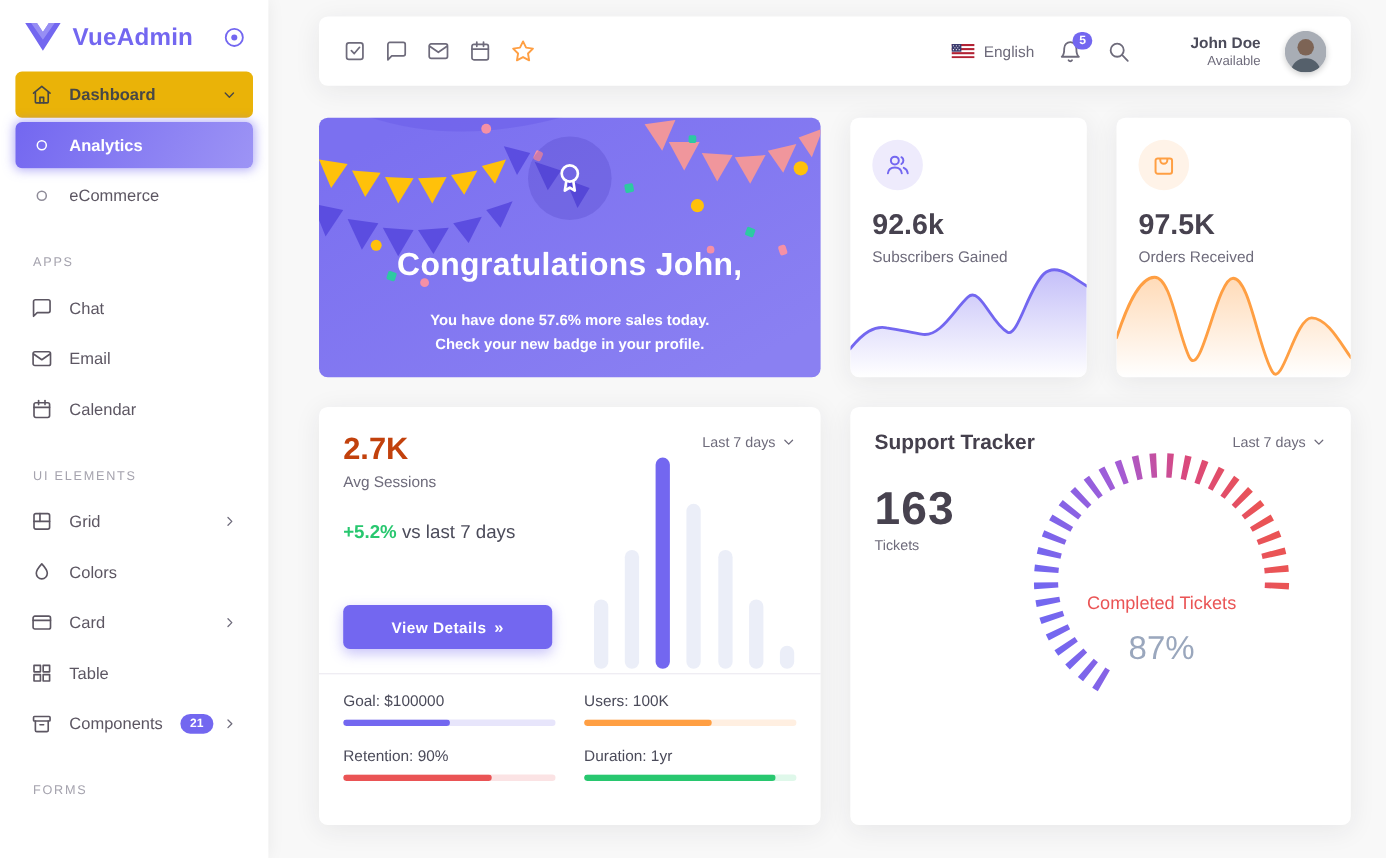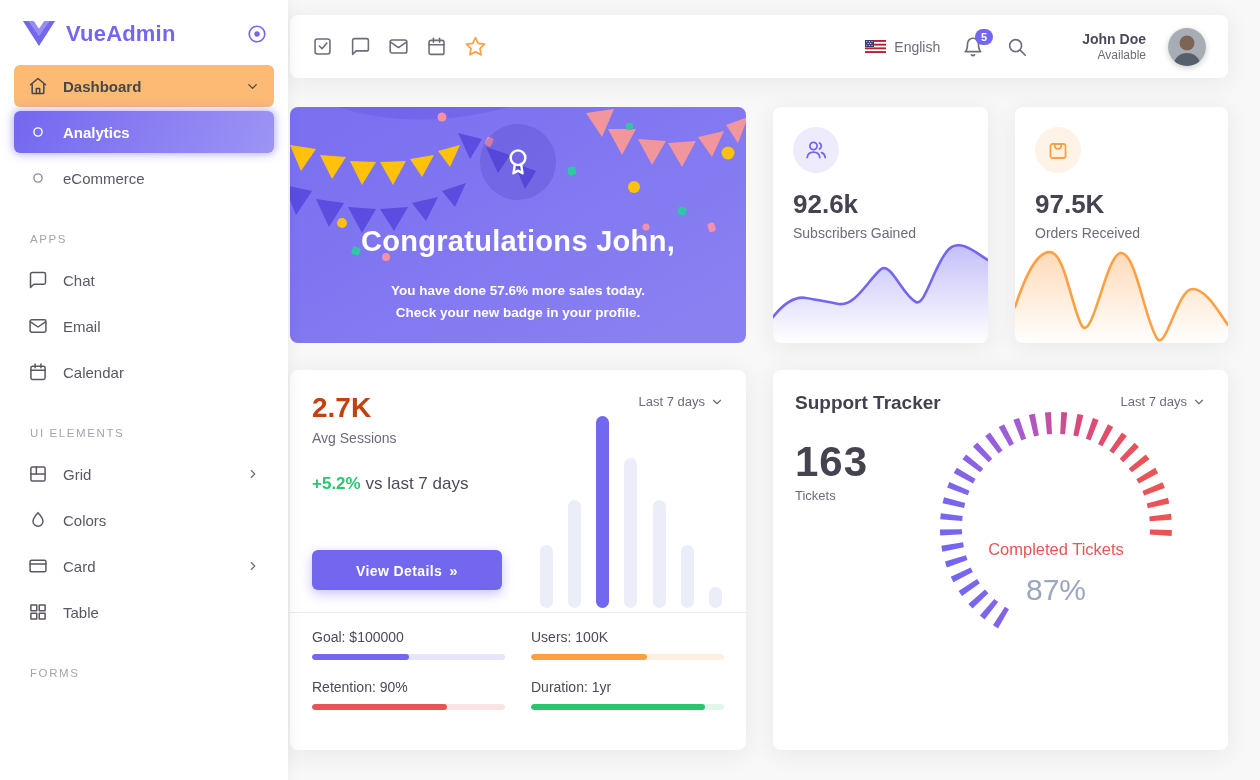--- a/index.html
+++ b/index.html
@@ -4,30 +4,30 @@
 <style>
   * { box-sizing: border-box; margin: 0; padding: 0; }
   html,body { width:1260px; height:780px; }
   body {
     font-family:"Liberation Sans",sans-serif;
     background:#f8f8f8; color:#5c5662; overflow:hidden; position:relative;
   }
   svg { display:block; }
 
   
-  .sidebar { position:absolute; left:0; top:0; bottom:0; width:288px; background:#fff;
+  .sidebar { position:absolute; left:0; top:0; bottom:0; width:244px; background:#fff;
              box-shadow:0 0 16px rgba(0,0,0,.07); z-index:10; }
   .logo-row { display:flex; align-items:center; padding:20px 20px 12px 22px; }
   .brand { font-size:22px; font-weight:800; color:#7367f0; margin-left:10px; flex:1; letter-spacing:.2px; }
   .collapse-toggle { color:#7367f0; cursor:pointer; }
   .menu { padding:6px 14px 0; }
   .menu-item { display:flex; align-items:center; height:42px; border-radius:6px;
                padding:0 14px; margin-bottom:4px; font-size:15px; color:#5c5662; cursor:pointer; }
   .menu-item .mi-icon { width:20px; height:20px; margin-right:15px; flex:0 0 auto; }
-  .mi-head { background:#fdba74; color:#474747; font-weight:700; }
+  .mi-head { background:#eab308; color:#474747; font-weight:700; }
   .mi-active { background:linear-gradient(118deg,#7367f0,#9d94f5);
                box-shadow:0 0 10px 1px rgba(115,103,240,.55); color:#fff; font-weight:700; }
   .mi-sub .mi-icon { width:14px; height:14px; margin-left:3px; margin-right:18px; }
   .trail { margin-left:auto; display:flex; align-items:center; gap:8px; }
   .section-label { margin:34px 16px 14px; font-size:11.5px; letter-spacing:1.6px; color:#a5a3ae; }
   .badge-pill { background:#7367f0; color:#fff; font-size:11px; font-weight:700;
                 border-radius:10px; padding:3px 9px; }
 
   
   .main { position:absolute; left:260px; top:0; right:0; bottom:0; padding:15px 32px 0 30px; }
@@ -235,20 +235,38 @@
     <div class="menu-item">
       <span class="mi-icon">
         <svg viewBox="0 0 24 24" fill="none" stroke="currentColor" stroke-width="1.8" stroke-linejoin="round">
           <rect x="3.5" y="3.5" width="7" height="7"></rect>
             <rect x="13.5" y="3.5" width="7" height="7"></rect>
           <rect x="3.5" y="13.5" width="7" height="7"></rect>
             <rect x="13.5" y="13.5" width="7" height="7"></rect>
         </svg>
       </span>
       <span>Table</span>
+    </div>
+    <div class="menu-item">
+      <span class="mi-icon">
+        <svg viewBox="0 0 24 24" fill="none" stroke="currentColor" stroke-width="1.8" stroke-linecap="round" stroke-linejoin="round">
+          <rect x="3" y="4" width="18" height="5" rx="1"></rect>
+            <path d="M5 9v10a1.5 1.5 0 0 0 1.5 1.5h11A1.5 1.5 0 0 0 19 19V9"></path>
+            <line x1="10" y1="13" x2="14" y2="13"></line>
+        </svg>
+      </span>
+      <span>Components</span>
+      <span class="trail">
+        <span class="badge-pill">21</span>
+        <span>
+          <svg width="14" height="14" viewBox="0 0 24 24" fill="none" stroke="#6e6b7b" stroke-width="2" stroke-linecap="round" stroke-linejoin="round">
+              <polyline points="9 6 15 12 9 18"></polyline>
+            </svg>
+        </span>
+      </span>
     </div>
 
     <div class="section-label">FORMS</div>
   </nav>
 </aside>
 
 <div class="main">
 
   <header class="card navbar">
     <div class="shortcuts">

